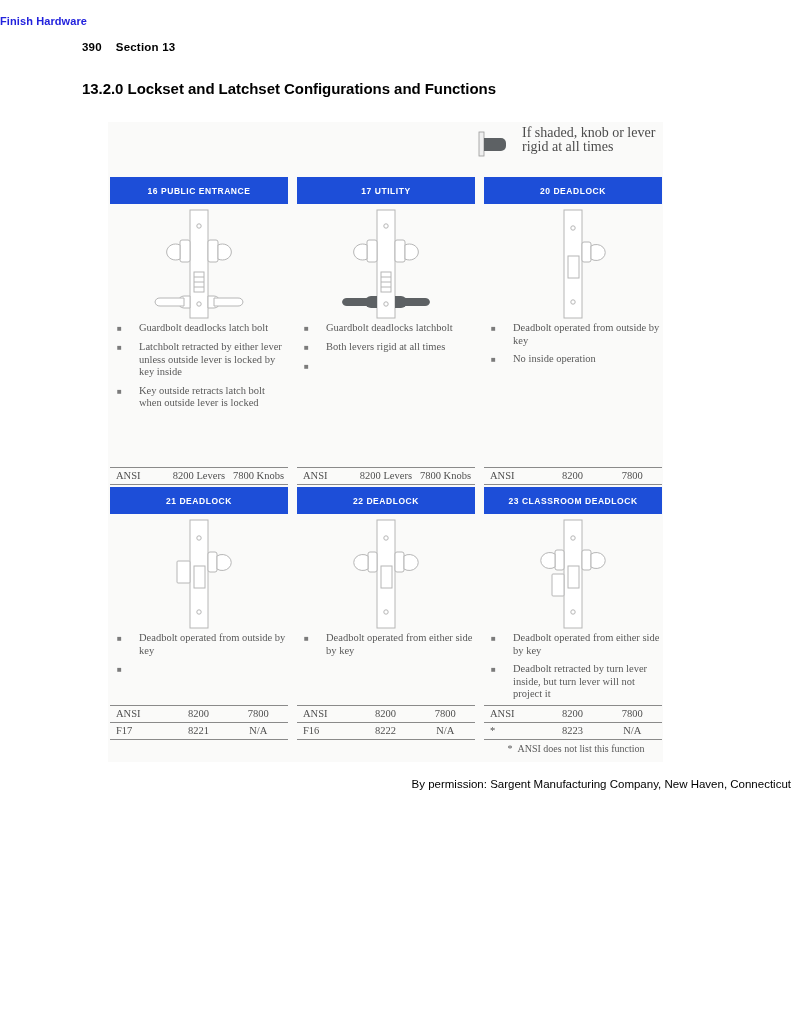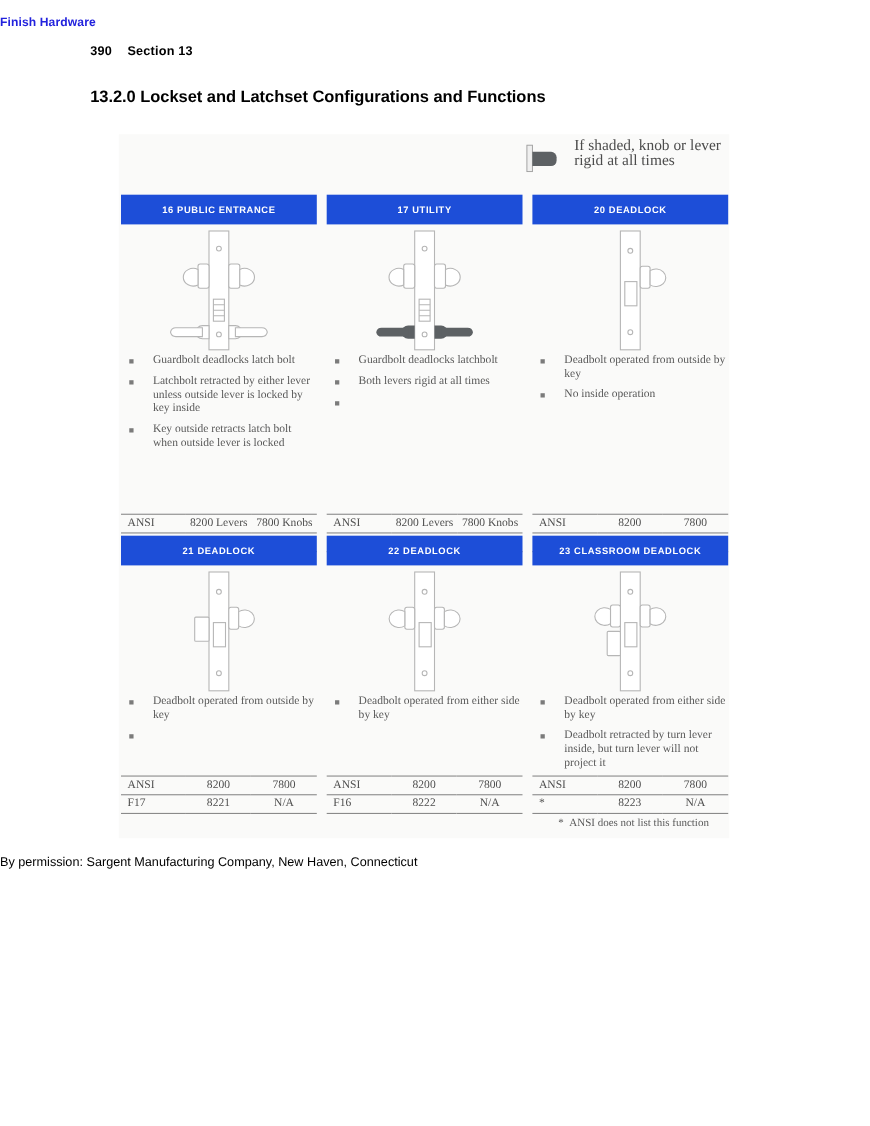--- a/index.html
+++ b/index.html
@@ -168,21 +168,21 @@
     padding-top: 3px;
     padding-left: 6px;
   }
   .table-note .star { margin-right: 5px; }
 
   .permission {
     position: absolute;
     top: 778px;
     left: 0;
     width: 791px;
-    text-align: left;
+    text-align: right;
     font-size: 11.5px;
     color: #000;
   }
 </style>
 </head>
 <body>
 
 <div class="running-head">Finish Hardware</div>
 
 <div class="folio">

